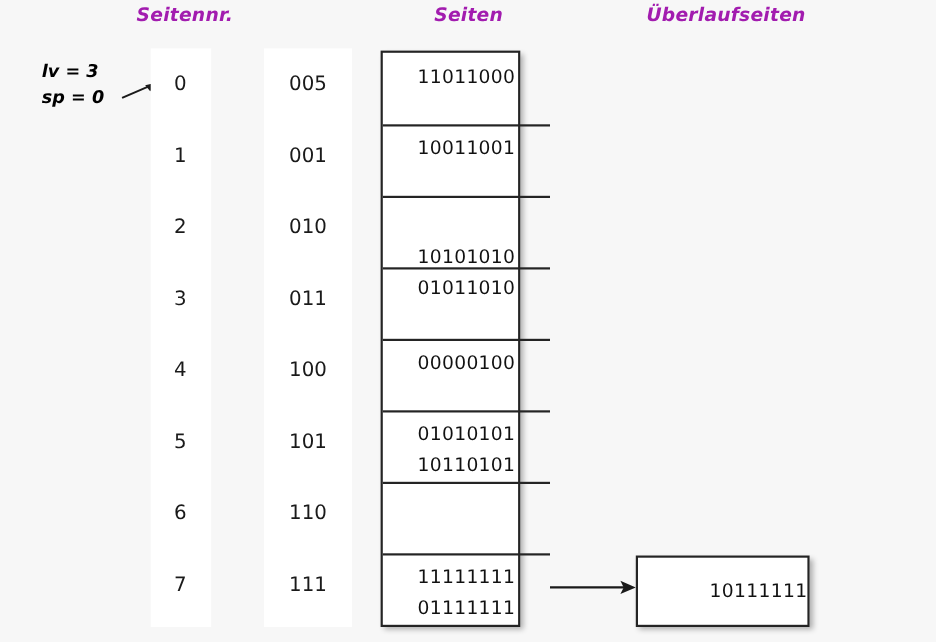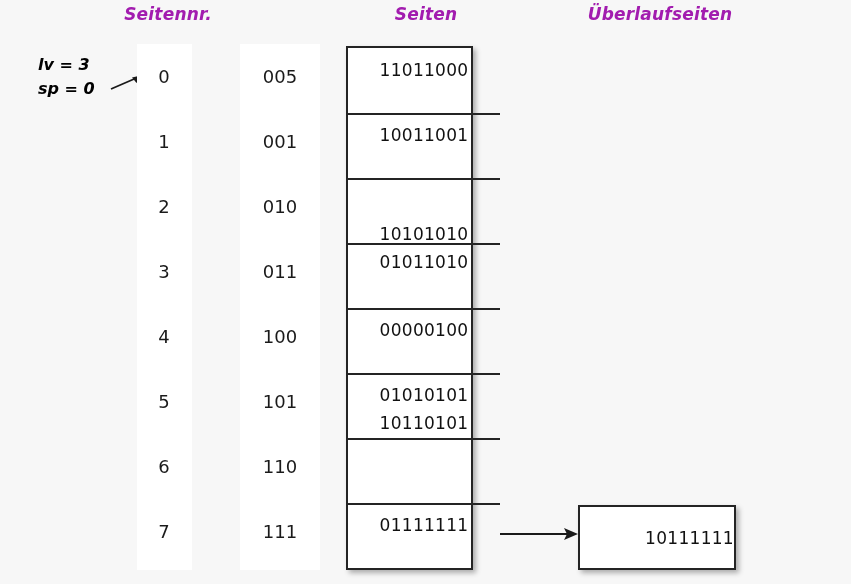--- a/index.html
+++ b/index.html
@@ -215,20 +215,21 @@
       </div>
       <div class="page-sep" style="top: 325px;"></div>
       <div class="page-cell" style="top: 325px;">
         <div class="rec">01010101</div>
         <div class="rec">10110101</div>
       </div>
       <div class="page-sep" style="top: 390px;"></div>
       <div class="page-cell" style="top: 390px;"></div>
       <div class="page-sep" style="top: 455px;"></div>
       <div class="page-cell" style="top: 455px;">
+        <div class="rec">11111111</div>
         <div class="rec">01111111</div>
       </div>
     </div>
 
   <svg id="overflow-arrow" viewBox="0 0 82 20">
     <line x1="0" y1="10" x2="70" y2="10" stroke="#1a1a1a" stroke-width="2"></line>
     <path d="M78 10 L64 4 L67 10 L64 16 Z" fill="#1a1a1a"></path>
   </svg>
 
   <div id="overflow-box">

